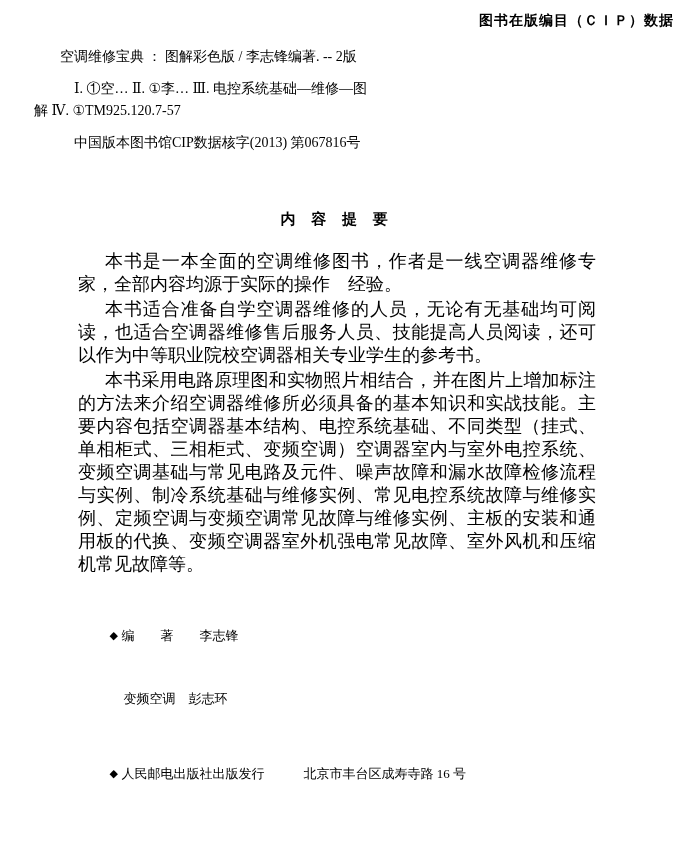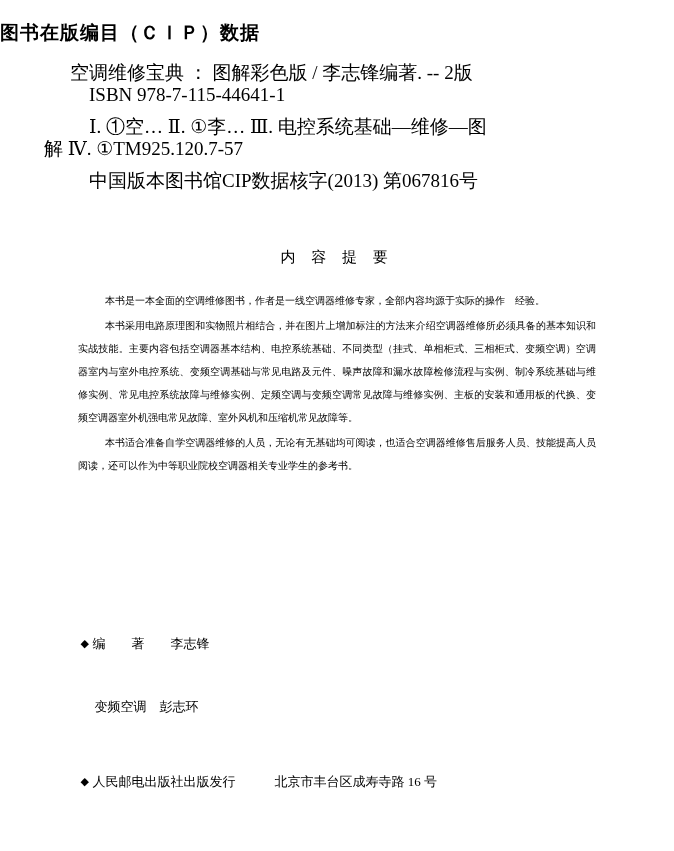--- a/index.html
+++ b/index.html
@@ -17,53 +17,54 @@
   }
   .page {
     width: 674px;
     height: 851px;
     position: relative;
     box-sizing: border-box;
   }
 
   
   .cip-title {
-    text-align: left;
-    font-size: 19px;
+    text-align: right;
+    font-size: 14px;
     font-weight: bold;
     letter-spacing: 1px;
-    margin-top: 20px;
+    margin-top: 12px;
   }
   .cip-body {
-    margin: 16px 78px 0 44px;
-    font-size: 19px;
+    margin: 16px 78px 0 34px;
+    font-size: 14px;
     line-height: 22px;
   }
   .cip-para {
     margin-bottom: 10px;
   }
   .cip-line {
     white-space: pre-wrap;
   }
   .indent2 { text-indent: 26px; }
   .indent0 { text-indent: 0; }
 
   
   .section-title {
     text-align: center;
     font-size: 15px;
-    font-weight: normal;
+    font-weight: bold;
     letter-spacing: 6px;
     margin-top: 56px;
   }
   .summary {
     margin: 22px 78px 0 78px;
-    font-size: 10px;
+    font-size: 18px;
     line-height: 23px;
     text-align: justify;
+    font-family: Liberation Mono, monospace;
   }
   .summary p {
     margin: 0 0 2px 0;
     text-indent: 27px;
   }
 
   
   .colophon {
     position: absolute;
     left: 0;
@@ -77,49 +78,48 @@
     margin-left: 168px;
     white-space: pre;
   }
   .diamond {
     display: inline-block;
     width: 12px;
     margin-left: -14px;
     font-size: 11px;
     vertical-align: 1px;
   }
-  .col-row.with-d { margin-left: 75px; }
+  .col-row.with-d { margin-left: 104px; }
 </style>
 </head>
 <body>
 
 <div class="page">
 
   <div class="cip-title">图书在版编目（ＣＩＰ）数据</div>
 
   <div class="cip-body">
     <div class="cip-para">
       <div class="cip-line indent2">空调维修宝典 ： 图解彩色版 / 李志锋编著. -- 2版</div>
-      <div class="cip-line indent2">　ISBN 978-7-115-44641-1</div>
     </div>
     <div class="cip-para">
       <div class="cip-line indent2">　Ⅰ. ①空… Ⅱ. ①李… Ⅲ. 电控系统基础—维修—图</div>
       <div class="cip-line indent0">解 Ⅳ. ①TM925.120.7-57</div>
     </div>
     <div class="cip-para">
       <div class="cip-line indent2">　中国版本图书馆CIP数据核字(2013) 第067816号</div>
     </div>
   </div>
 
   <div class="section-title">内 容 提 要</div>
 
   <div class="summary">
     <p>本书是一本全面的空调维修图书，作者是一线空调器维修专家，全部内容均源于实际的操作　经验。</p>
+    <p>本书适合准备自学空调器维修的人员，无论有无基础均可阅读，也适合空调器维修售后服务人员、技能提高人员阅读，还可以作为中等职业院校空调器相关专业学生的参考书。</p>
     <p>本书采用电路原理图和实物照片相结合，并在图片上增加标注的方法来介绍空调器维修所必须具备的基本知识和实战技能。主要内容包括空调器基本结构、电控系统基础、不同类型（挂式、单相柜式、三相柜式、变频空调）空调器室内与室外电控系统、变频空调基础与常见电路及元件、噪声故障和漏水故障检修流程与实例、制冷系统基础与维修实例、常见电控系统故障与维修实例、定频空调与变频空调常见故障与维修实例、主板的安装和通用板的代换、变频空调器室外机强电常见故障、室外风机和压缩机常见故障等。</p>
-    <p>本书适合准备自学空调器维修的人员，无论有无基础均可阅读，也适合空调器维修售后服务人员、技能提高人员阅读，还可以作为中等职业院校空调器相关专业学生的参考书。</p>
   </div>
 
   <div class="colophon">
 
     <div class="col-row with-d">
       <span class="diamond">◆</span><span>编　　著　　李志锋</span>
     </div>
     <div class="col-row with-d">
       <span>变频空调　彭志环</span>
     </div>

